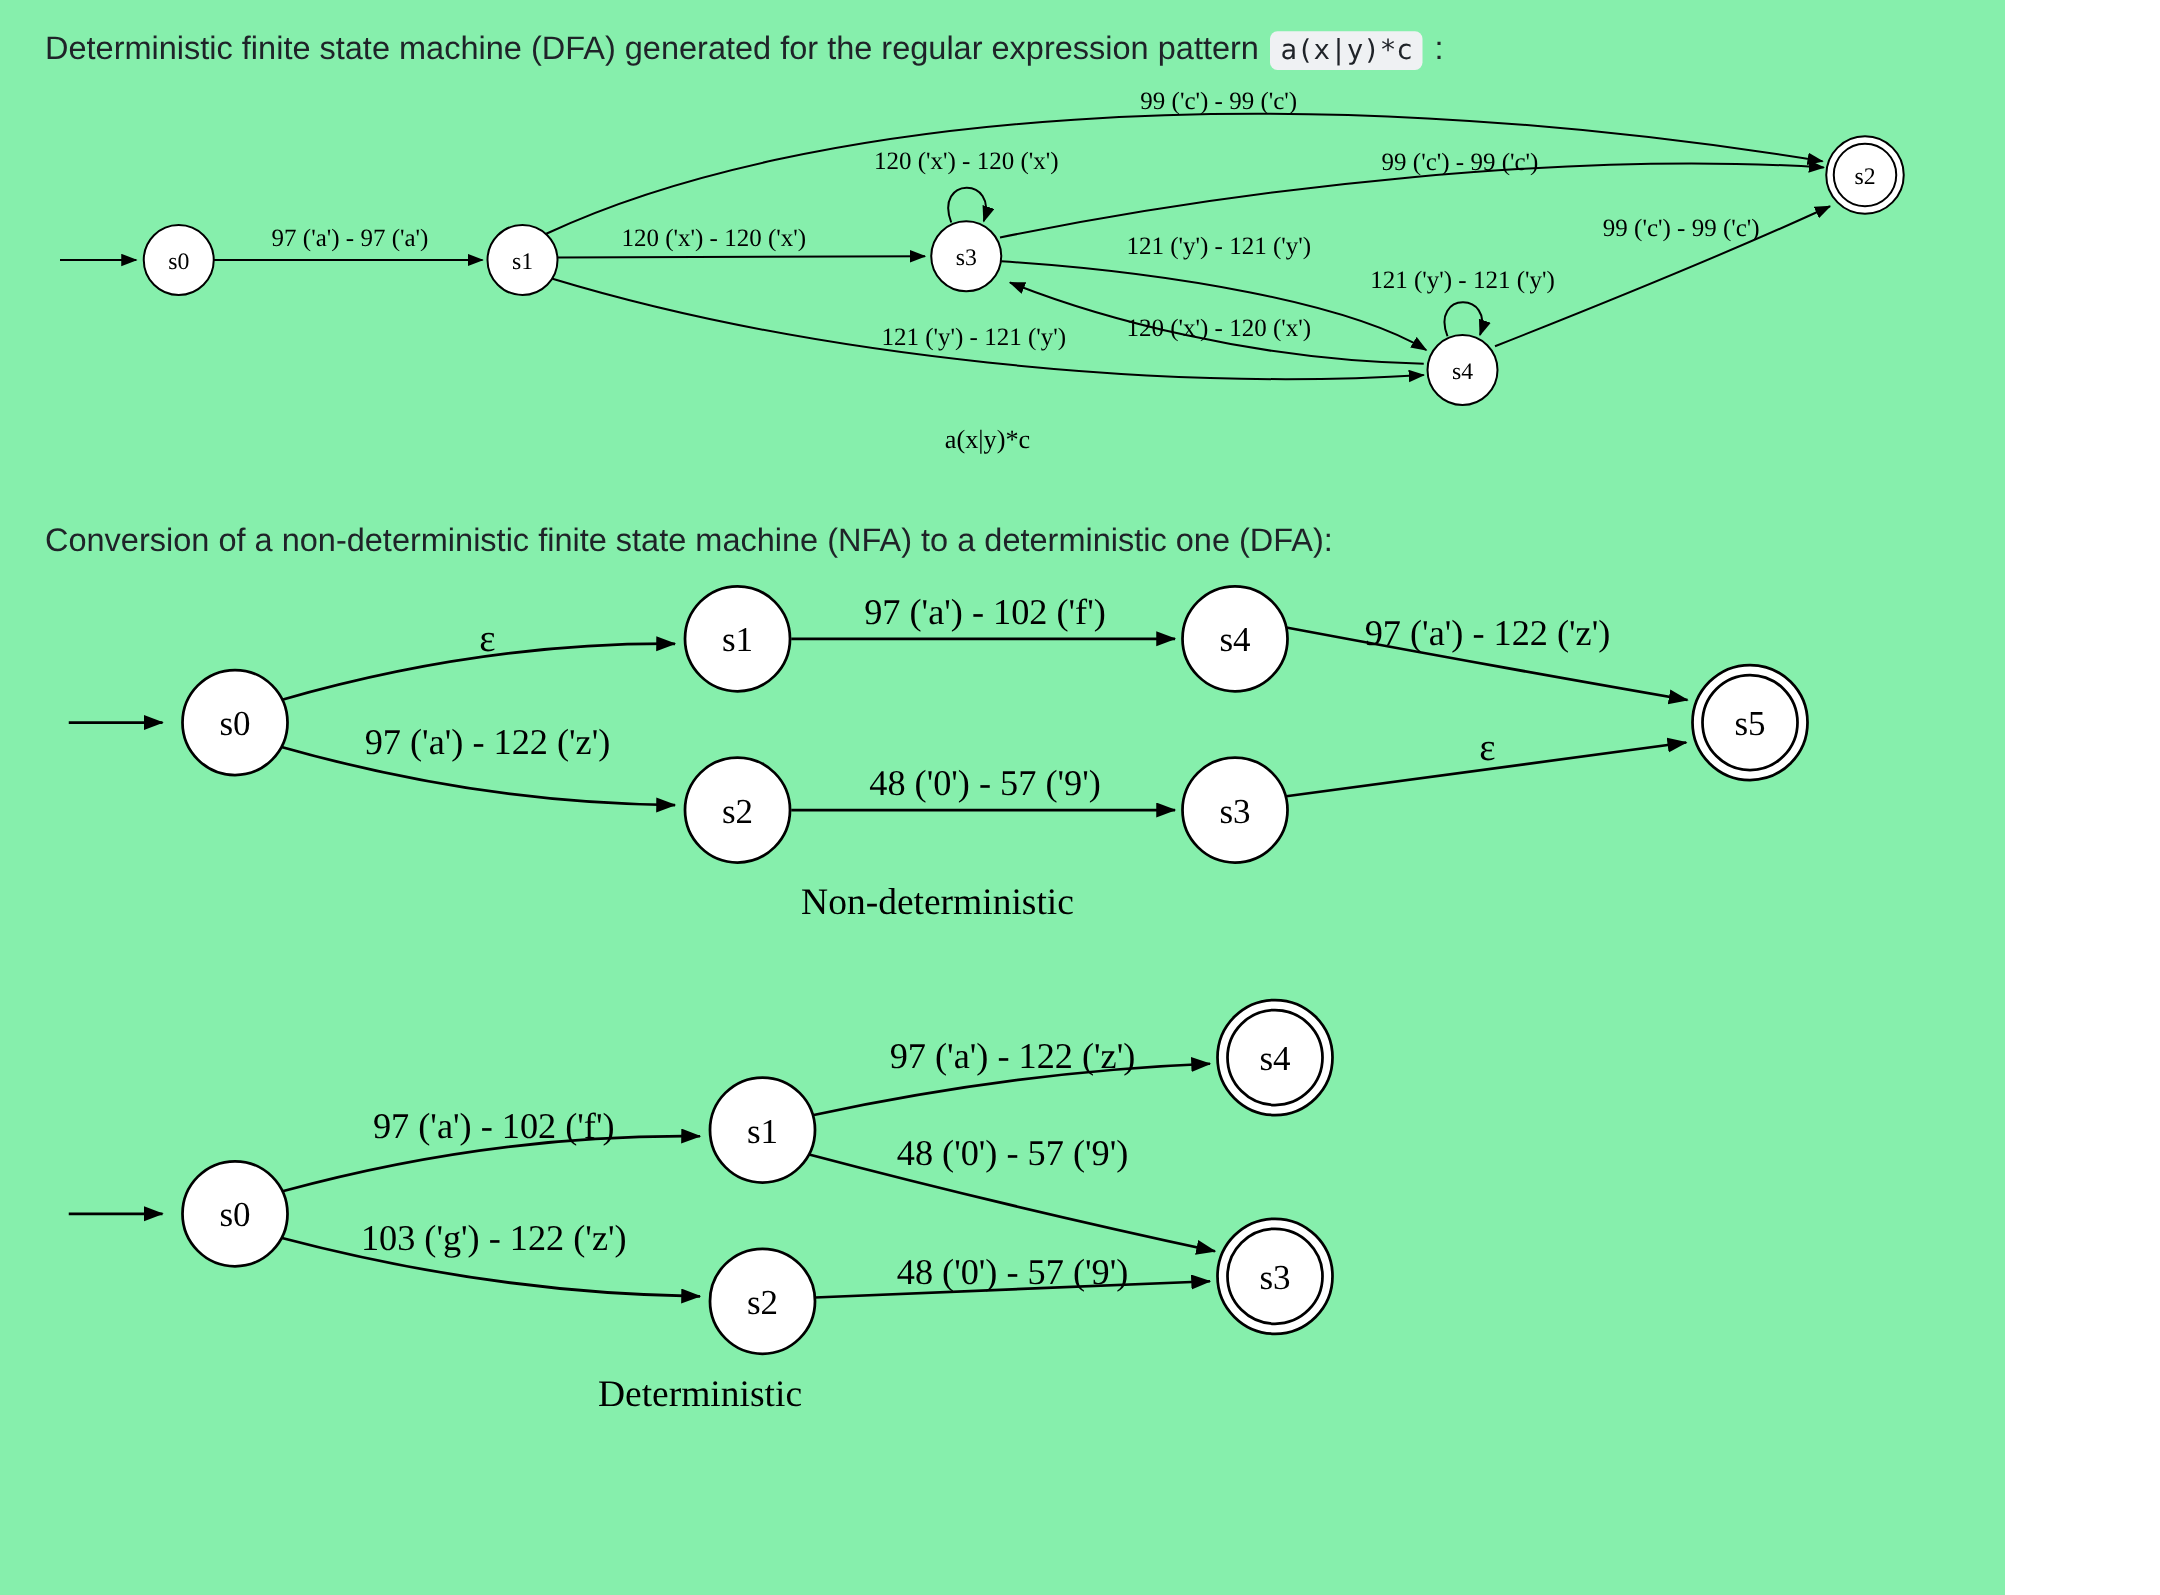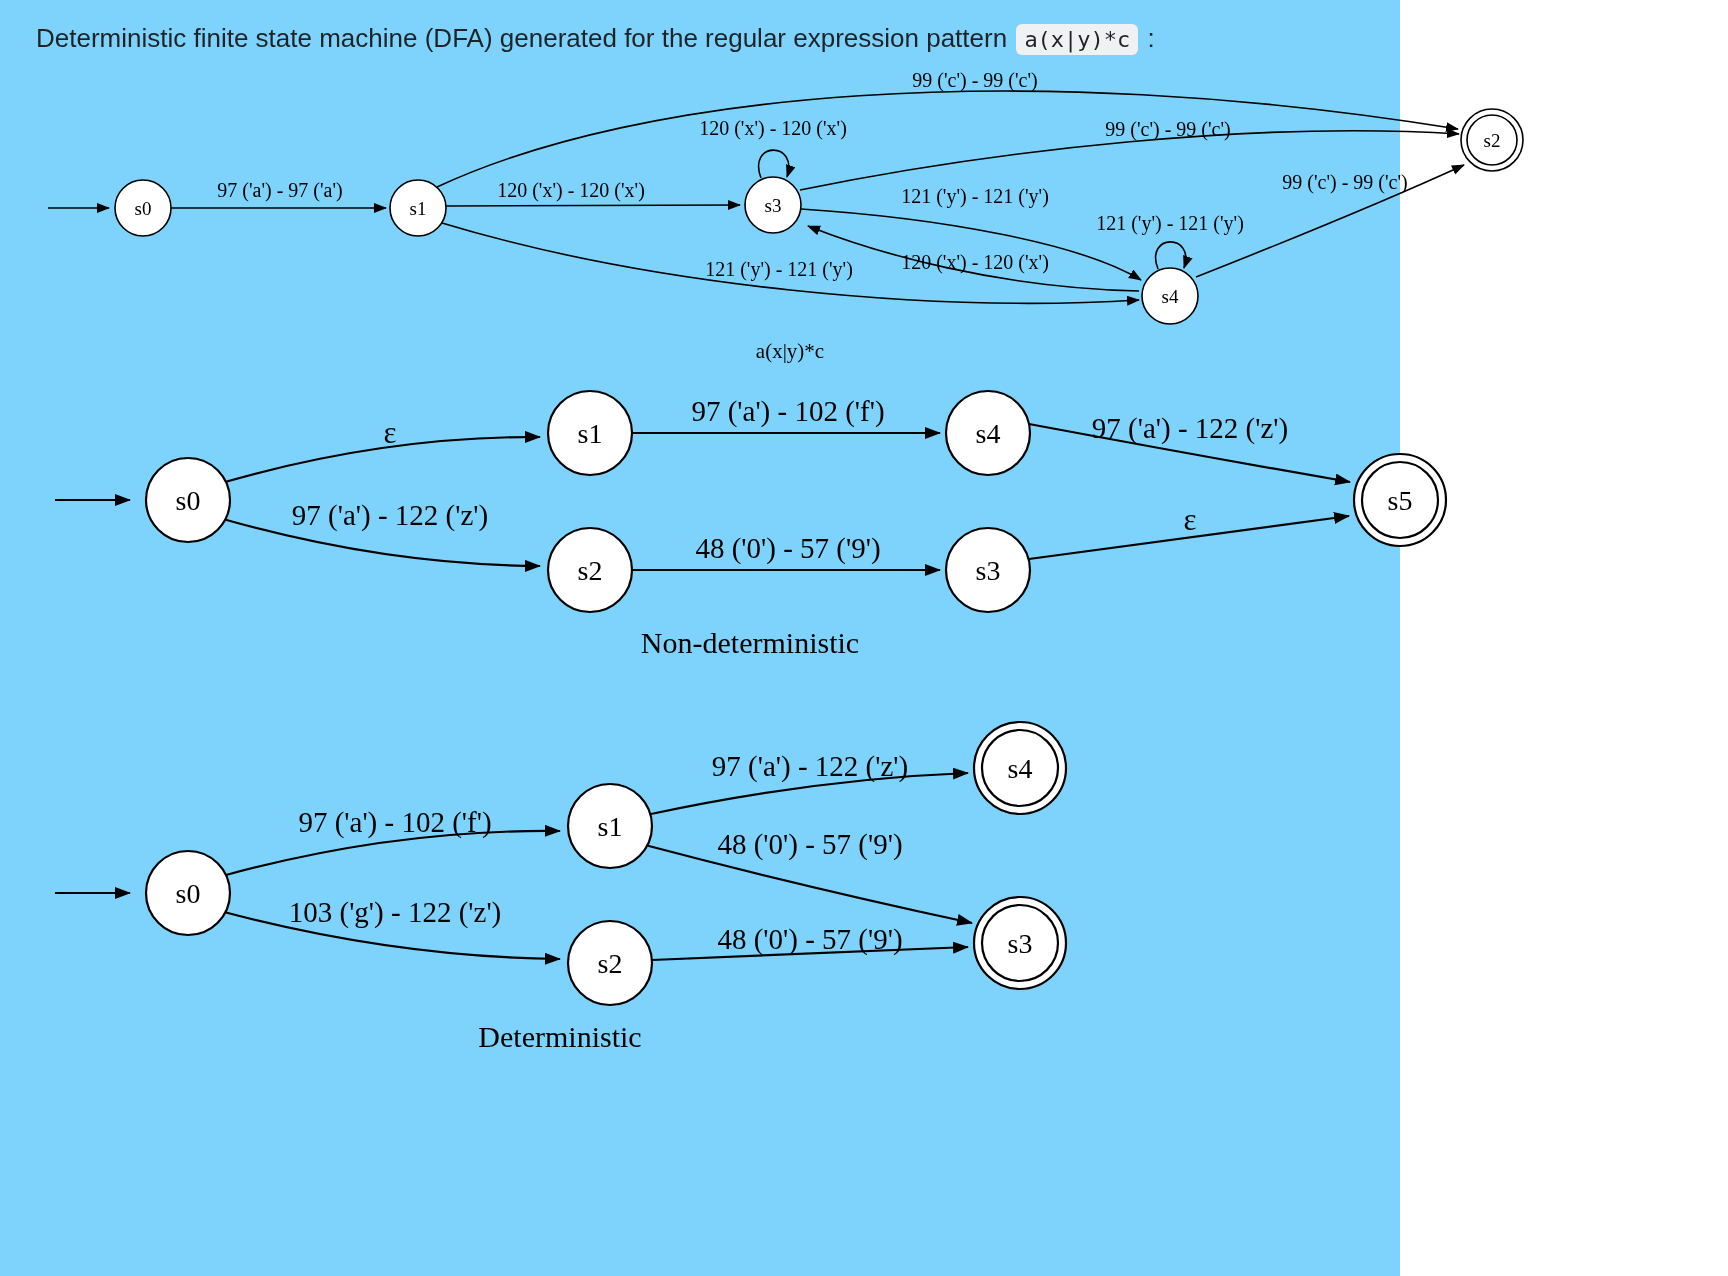--- a/index.html
+++ b/index.html
@@ -3,23 +3,23 @@
 <meta charset="utf-8">
 <style>
   html, body {
     margin: 0;
     padding: 0;
     background: #ffffff;
     color: #24292f;
     font-family: "Liberation Sans", sans-serif;
   }
   main {
-    width: 1400px;
+    width: 1604px;
     min-height: 1276px;
-    background: #7dd3fc;
+    background: #86efac;
   }
   .heading {
     margin: 0;
     padding: 22px 0 0 36px;
     font-size: 26px;
     line-height: 1.25;
     color: #1f2328;
     font-weight: 400;
   }
   .heading2 {
@@ -146,20 +146,23 @@
     <circle class="state state1" cx="1170" cy="296" r="28"></circle>
     <text class="st-lbl1" x="1170" y="303">s4</text>
 
     <circle class="state state1" cx="1492" cy="140" r="31"></circle>
     <circle class="state state1" cx="1492" cy="140" r="25"></circle>
     <text class="st-lbl1" x="1492" y="147">s2</text>
 
     <text class="cap1" x="790" y="358">a(x|y)*c</text>
   </svg>
 
+  <p class="heading heading2">
+    <span>Conversion of a non-deterministic finite state machine (NFA) to a deterministic one (DFA):</span>
+  </p>
 
   <svg width="1728" height="295" viewBox="0 455 1728 295" xmlns="http://www.w3.org/2000/svg">
     <defs>
       <marker id="arrowB" markerUnits="userSpaceOnUse" markerWidth="18" markerHeight="14" refX="15" refY="6" orient="auto">
         <path d="M0,0 L16,6 L0,12 z" fill="#000"></path>
       </marker>
     </defs>
 
     <path class="edge edge2" d="M 55 585 H 130" marker-end="url(#arrowB)"></path>
     <path class="edge edge2" d="M 225 567 Q 385 521 540 522" marker-end="url(#arrowB)"></path>

